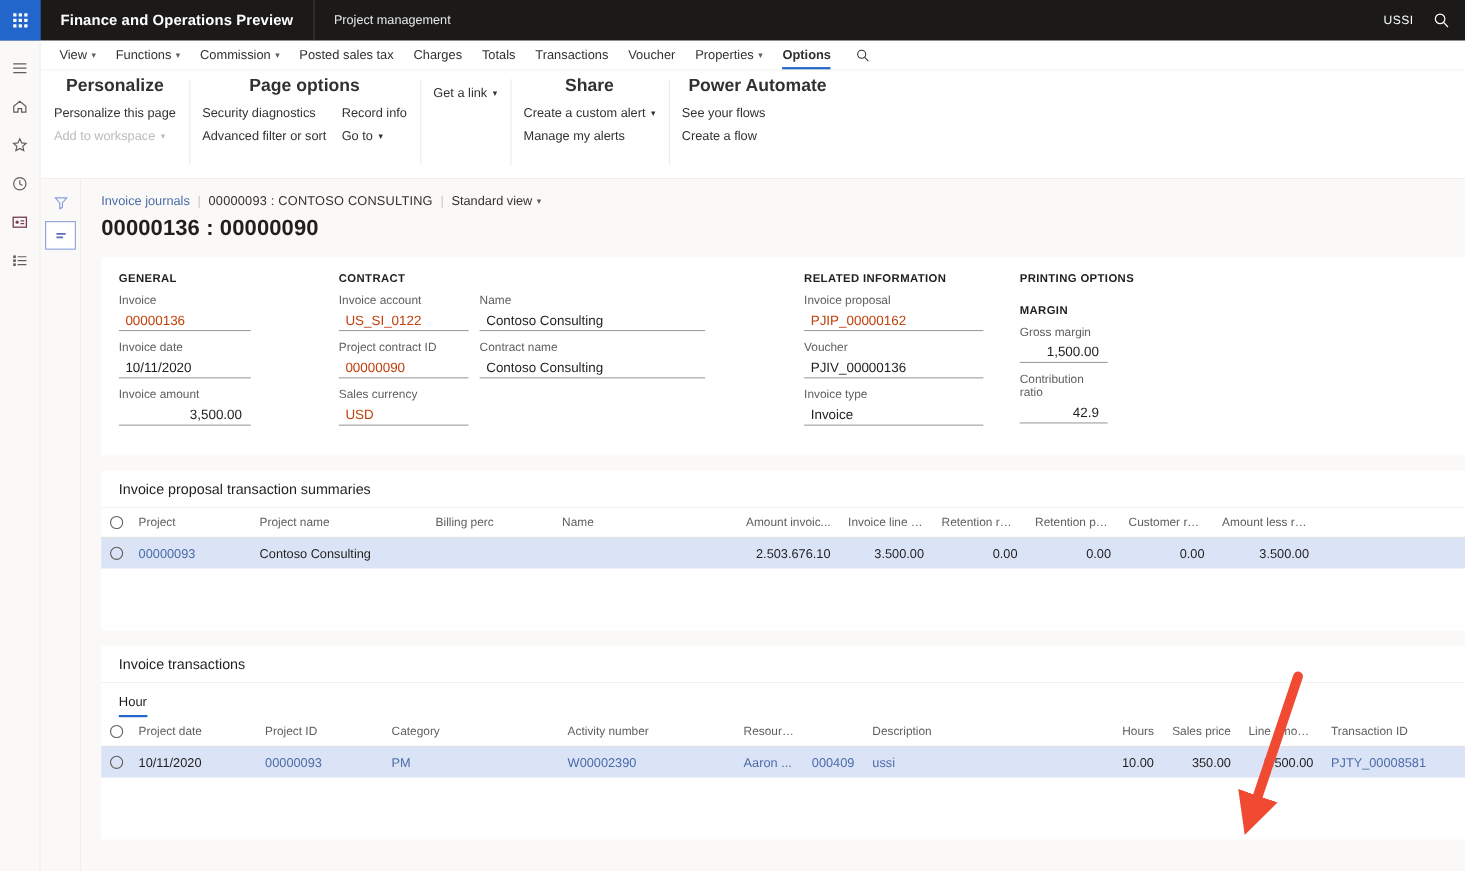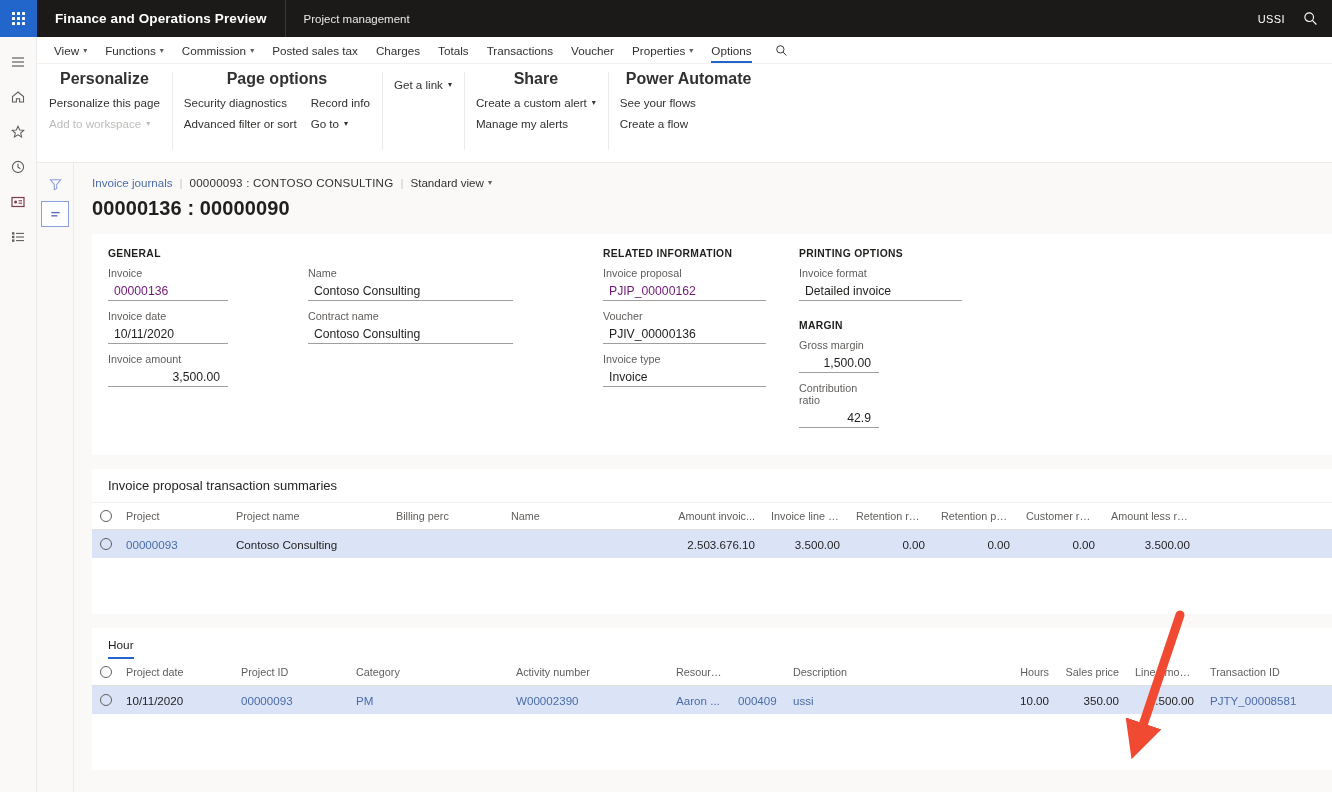--- a/index.html
+++ b/index.html
@@ -55,21 +55,21 @@
     background:#ffffff; border-bottom:1px solid #edebe9;
   }
   .tabs {
     height:27px; display:flex; align-items:flex-end; padding-left:8px; gap:0;
     border-bottom:1px solid #f3f2f1;
   }
   .tab {
     font-size:11.7px; color:#323130; padding:0 9px 6px 9px;
     display:flex; align-items:center; gap:4px; position:relative; white-space:nowrap;
   }
-  .tab.active { font-weight:400; }
+  .tab.active { font-weight:700; }
   .tab.active::after {
     content:""; position:absolute; left:9px; right:9px; bottom:0; height:2.5px; background:#2266cc;
   }
   .tab .caret { font-size:8px; color:#605e5c; }
   .tab-search { padding:0 9px 6px 14px; color:#323130; display:flex; align-items:flex-end; }
 
   .ribbon-body { display:flex; height:98px; padding-top:6px; }
   .rgroup { padding:0 12px; position:relative; display:flex; flex-direction:column; }
   .rgroup + .rgroup::before {
     content:""; position:absolute; left:0; top:2px; bottom:12px; width:1px; background:#edebe9;
@@ -132,21 +132,21 @@
     font-size:10.3px; font-weight:bold; color:#201f1e; letter-spacing:.35px;
     margin-bottom:8px; text-transform:uppercase;
   }
   .fgrouptitle.sub { margin-top:10px; }
   .field { margin-bottom:9px; }
   .flabel { font-size:10.8px; color:#605e5c; margin-bottom:2px; }
   .fvalue {
     height:20px; border-bottom:1px solid #a19f9d; font-size:12.2px; color:#201f1e;
     display:flex; align-items:center; padding:0 6px;
   }
-  .fvalue.link { color:#701a75; }
+  .fvalue.link { color:#c2410c; }
   .fvalue.num { justify-content:flex-end; padding-right:8px; }
 
   
   .grid { width:100%; }
   .grid-header {
     display:flex; align-items:center; height:27px;
     border-bottom:1px solid #e1dfdd; font-size:10.8px; color:#605e5c;
     padding-left:8px;
   }
   .grid-row {
@@ -418,20 +418,37 @@
               <div class="flabel">Invoice date</div>
               <div class="fvalue">10/11/2020</div>
             </div>
             <div class="field" style="width: 120px;">
               <div class="flabel">Invoice amount</div>
               <div class="fvalue num">3,500.00</div>
             </div>
           </div>
       </div>
 
+      <div class="fcol" style="width:128px">
+        <div class="fgrouptitle">CONTRACT</div>
+        <div id="contract-fields">
+            <div class="field" style="width: 118px;">
+              <div class="flabel">Invoice account</div>
+              <div class="fvalue link">US_SI_0122</div>
+            </div>
+            <div class="field" style="width: 118px;">
+              <div class="flabel">Project contract ID</div>
+              <div class="fvalue link">00000090</div>
+            </div>
+            <div class="field" style="width: 118px;">
+              <div class="flabel">Sales currency</div>
+              <div class="fvalue link">USD</div>
+            </div>
+          </div>
+      </div>
 
       <div class="fcol" style="width:295px">
         <div class="fgrouptitle" style="visibility:hidden">.</div>
         <div id="contract-fields2">
             <div class="field" style="width: 205px;">
               <div class="flabel">Name</div>
               <div class="fvalue">Contoso Consulting</div>
             </div>
             <div class="field" style="width: 205px;">
               <div class="flabel">Contract name</div>
@@ -453,26 +470,20 @@
             </div>
             <div class="field" style="width: 163px;">
               <div class="flabel">Invoice type</div>
               <div class="fvalue">Invoice</div>
             </div>
           </div>
       </div>
 
       <div class="fcol" style="width:160px">
         <div class="fgrouptitle">PRINTING OPTIONS</div>
-        <div id="printing-fields">
-            <div class="field" style="width: 163px;">
-              <div class="flabel">Invoice format</div>
-              <div class="fvalue">Detailed invoice</div>
-            </div>
-          </div>
         <div class="fgrouptitle sub">MARGIN</div>
         <div id="margin-fields">
             <div class="field" style="width: 80px;">
               <div class="flabel">Gross margin</div>
               <div class="fvalue num">1,500.00</div>
             </div>
             <div class="field" style="width: 80px;">
               <div class="flabel">Contribution ratio</div>
               <div class="fvalue num">42.9</div>
             </div>
@@ -511,20 +522,21 @@
             <div class="gcell num" style="width: 85px;">0.00</div>
             <div class="gcell num" style="width: 85px;">0.00</div>
             <div class="gcell num" style="width: 95px;">3.500.00</div>
           </div>
         </div>
       <div class="grid-filler"></div>
     </div>
   </div>
 
   <div class="card">
+    <div class="card-head">Invoice transactions</div>
     <div class="tabstrip" id="it-tabs">
         <div class="subtab active">Hour</div>
       </div>
     <div class="grid">
       <div class="grid-header" id="it-head">
           <div class="radio"></div>
           <div class="gcell" style="width: 115px;">Project date</div>
           <div class="gcell" style="width: 115px;">Project ID</div>
           <div class="gcell" style="width: 160px;">Category</div>
           <div class="gcell" style="width: 160px;">Activity number</div>

